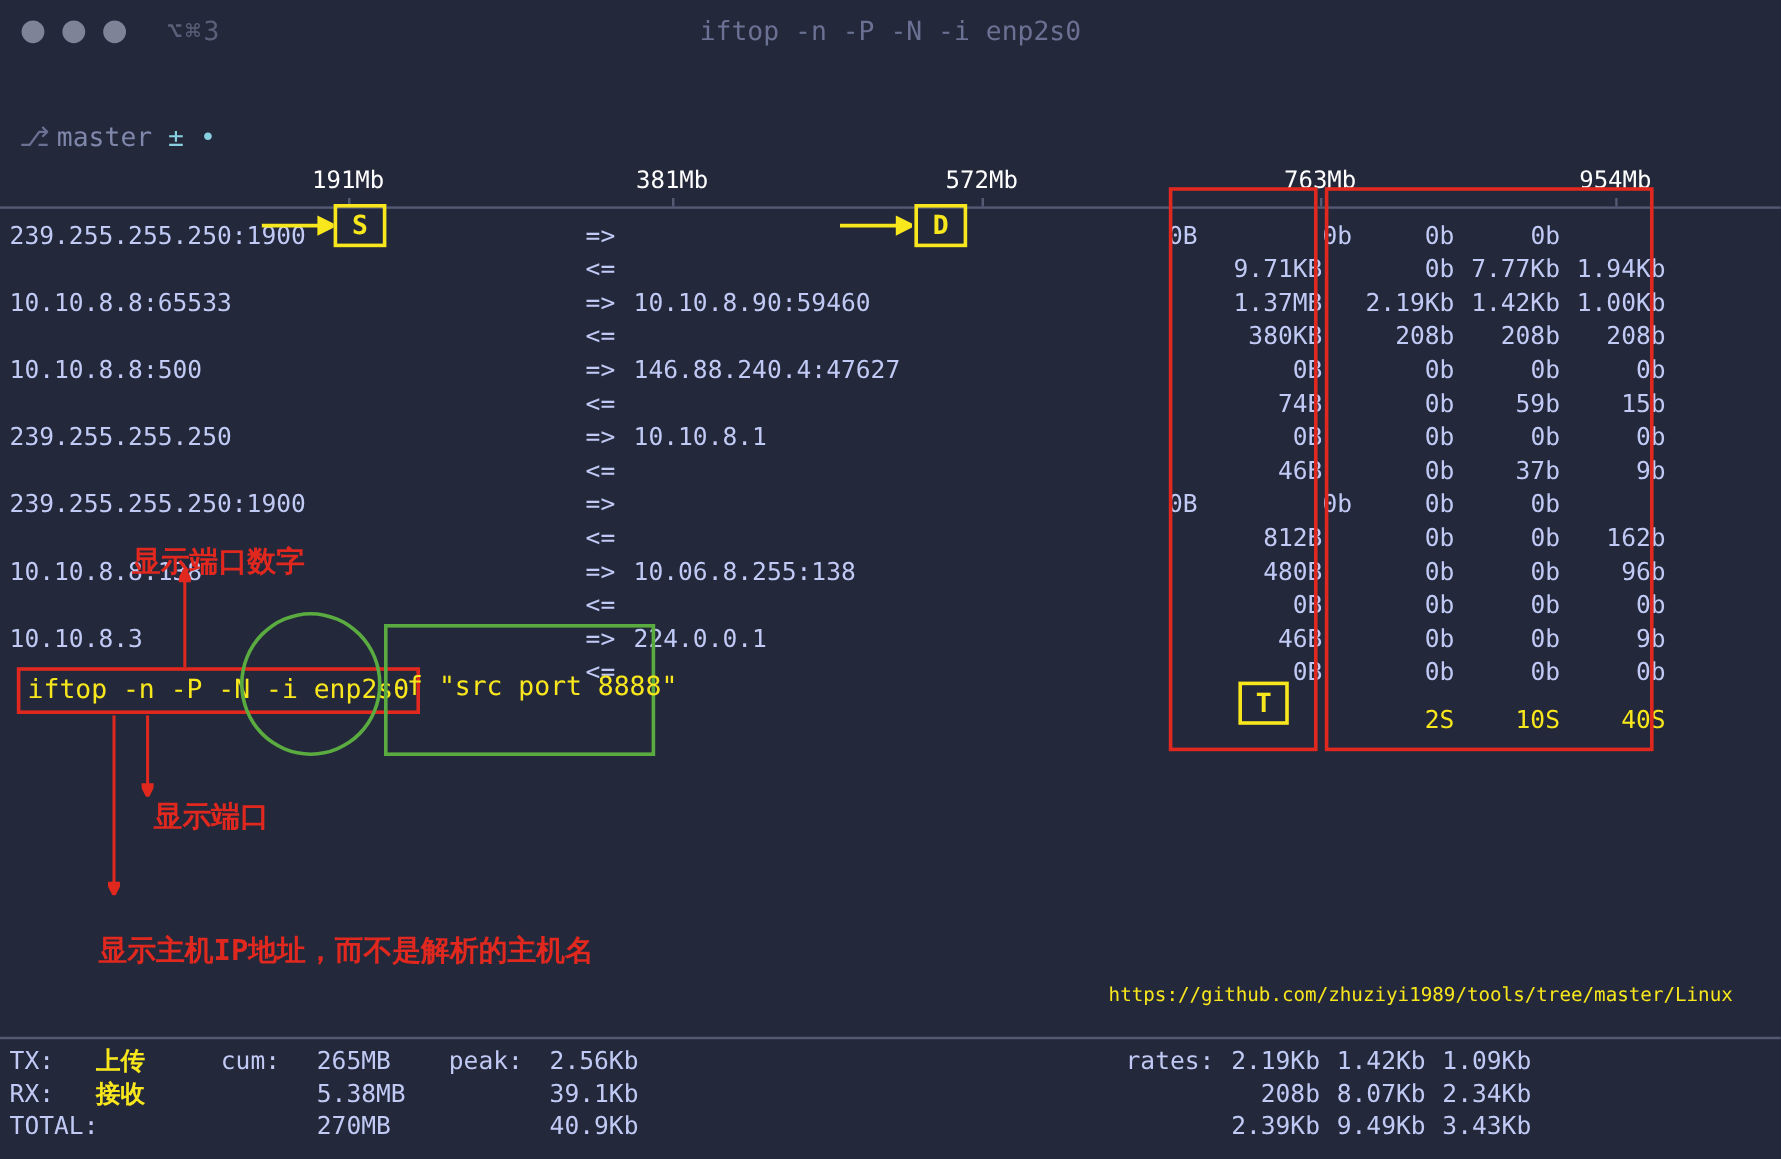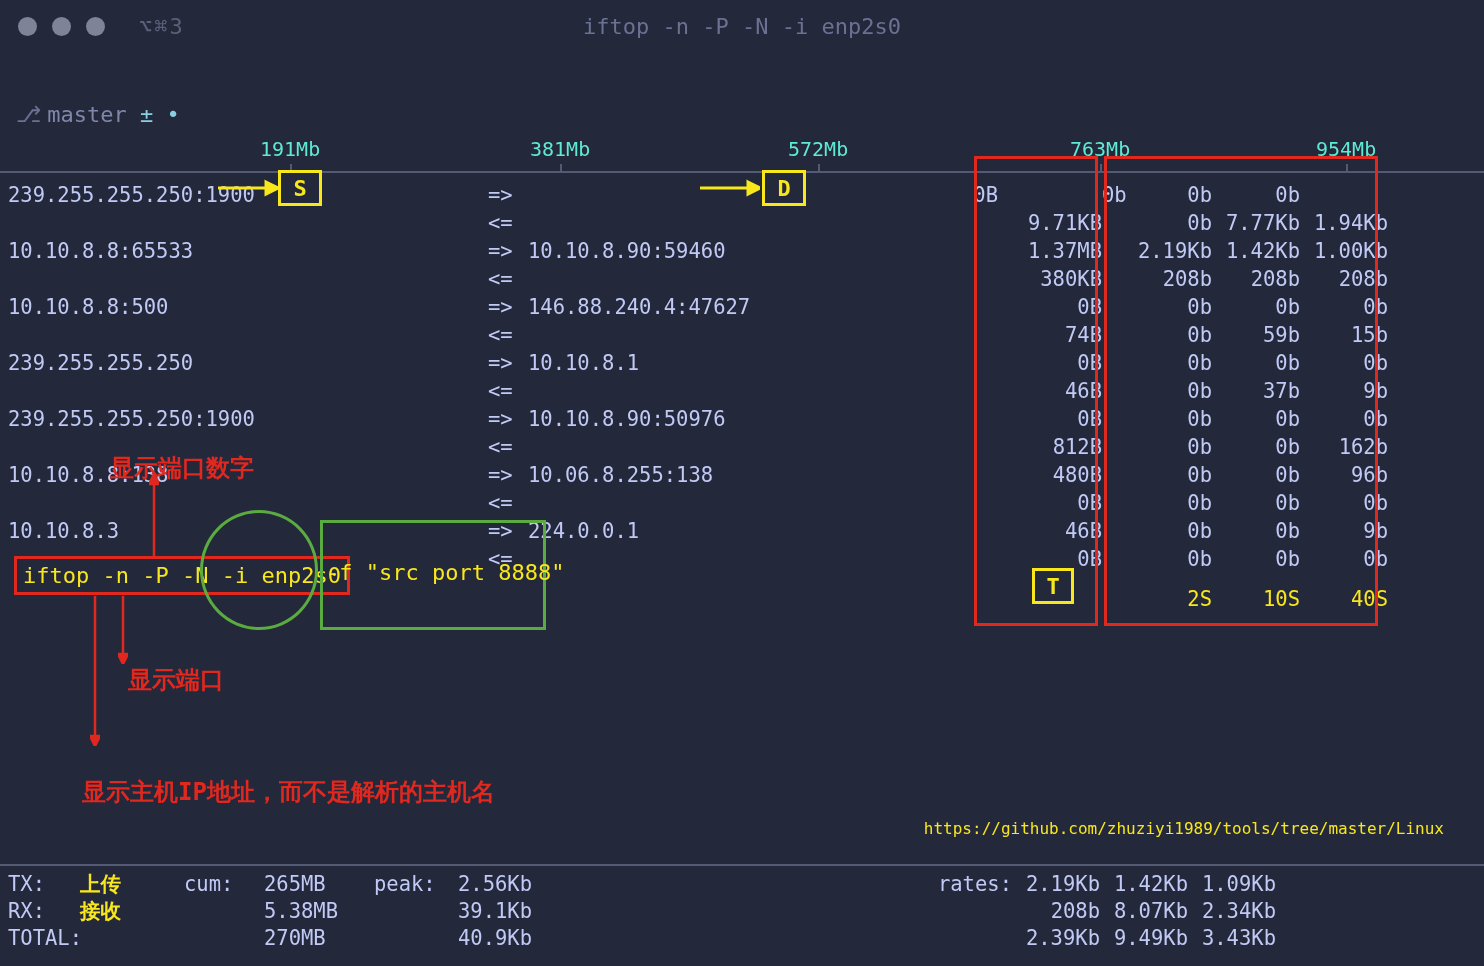--- a/index.html
+++ b/index.html
@@ -40,21 +40,21 @@
   .scale {
     position: relative;
     height: 36px;
     border-bottom: 2px solid #545a74;
     margin-top: 6px;
   }
   .tick {
     position: absolute;
     top: 0;
     text-align: center;
-    color: #5eead4;
+    color: #ffffff;
     font-size: 20px;
   }
   .tick::after {
     content: "";
     position: absolute;
     bottom: -10px;
     left: 50%;
     width: 2px;
     height: 7px;
     background: #545a74;
@@ -212,21 +212,20 @@
       <div class="c-dst"></div>
       <div class="c-total">46B</div>
       <div></div>
       <div class="c-r1">0b</div>
       <div class="c-r2">37b</div>
       <div class="c-r3">9b</div>
     </div>
     <div class="crow">
       <div class="c-src">239.255.255.250:1900</div>
       <div class="c-arr">=&gt;</div>
-      <div class="c-dst">10.10.8.90:50976</div>
       <div class="c-total">0B</div>
       <div></div>
       <div class="c-r1">0b</div>
       <div class="c-r2">0b</div>
       <div class="c-r3">0b</div>
     </div>
     <div class="crow">
       <div class="c-src"></div>
       <div class="c-arr">&lt;=</div>
       <div class="c-dst"></div>

